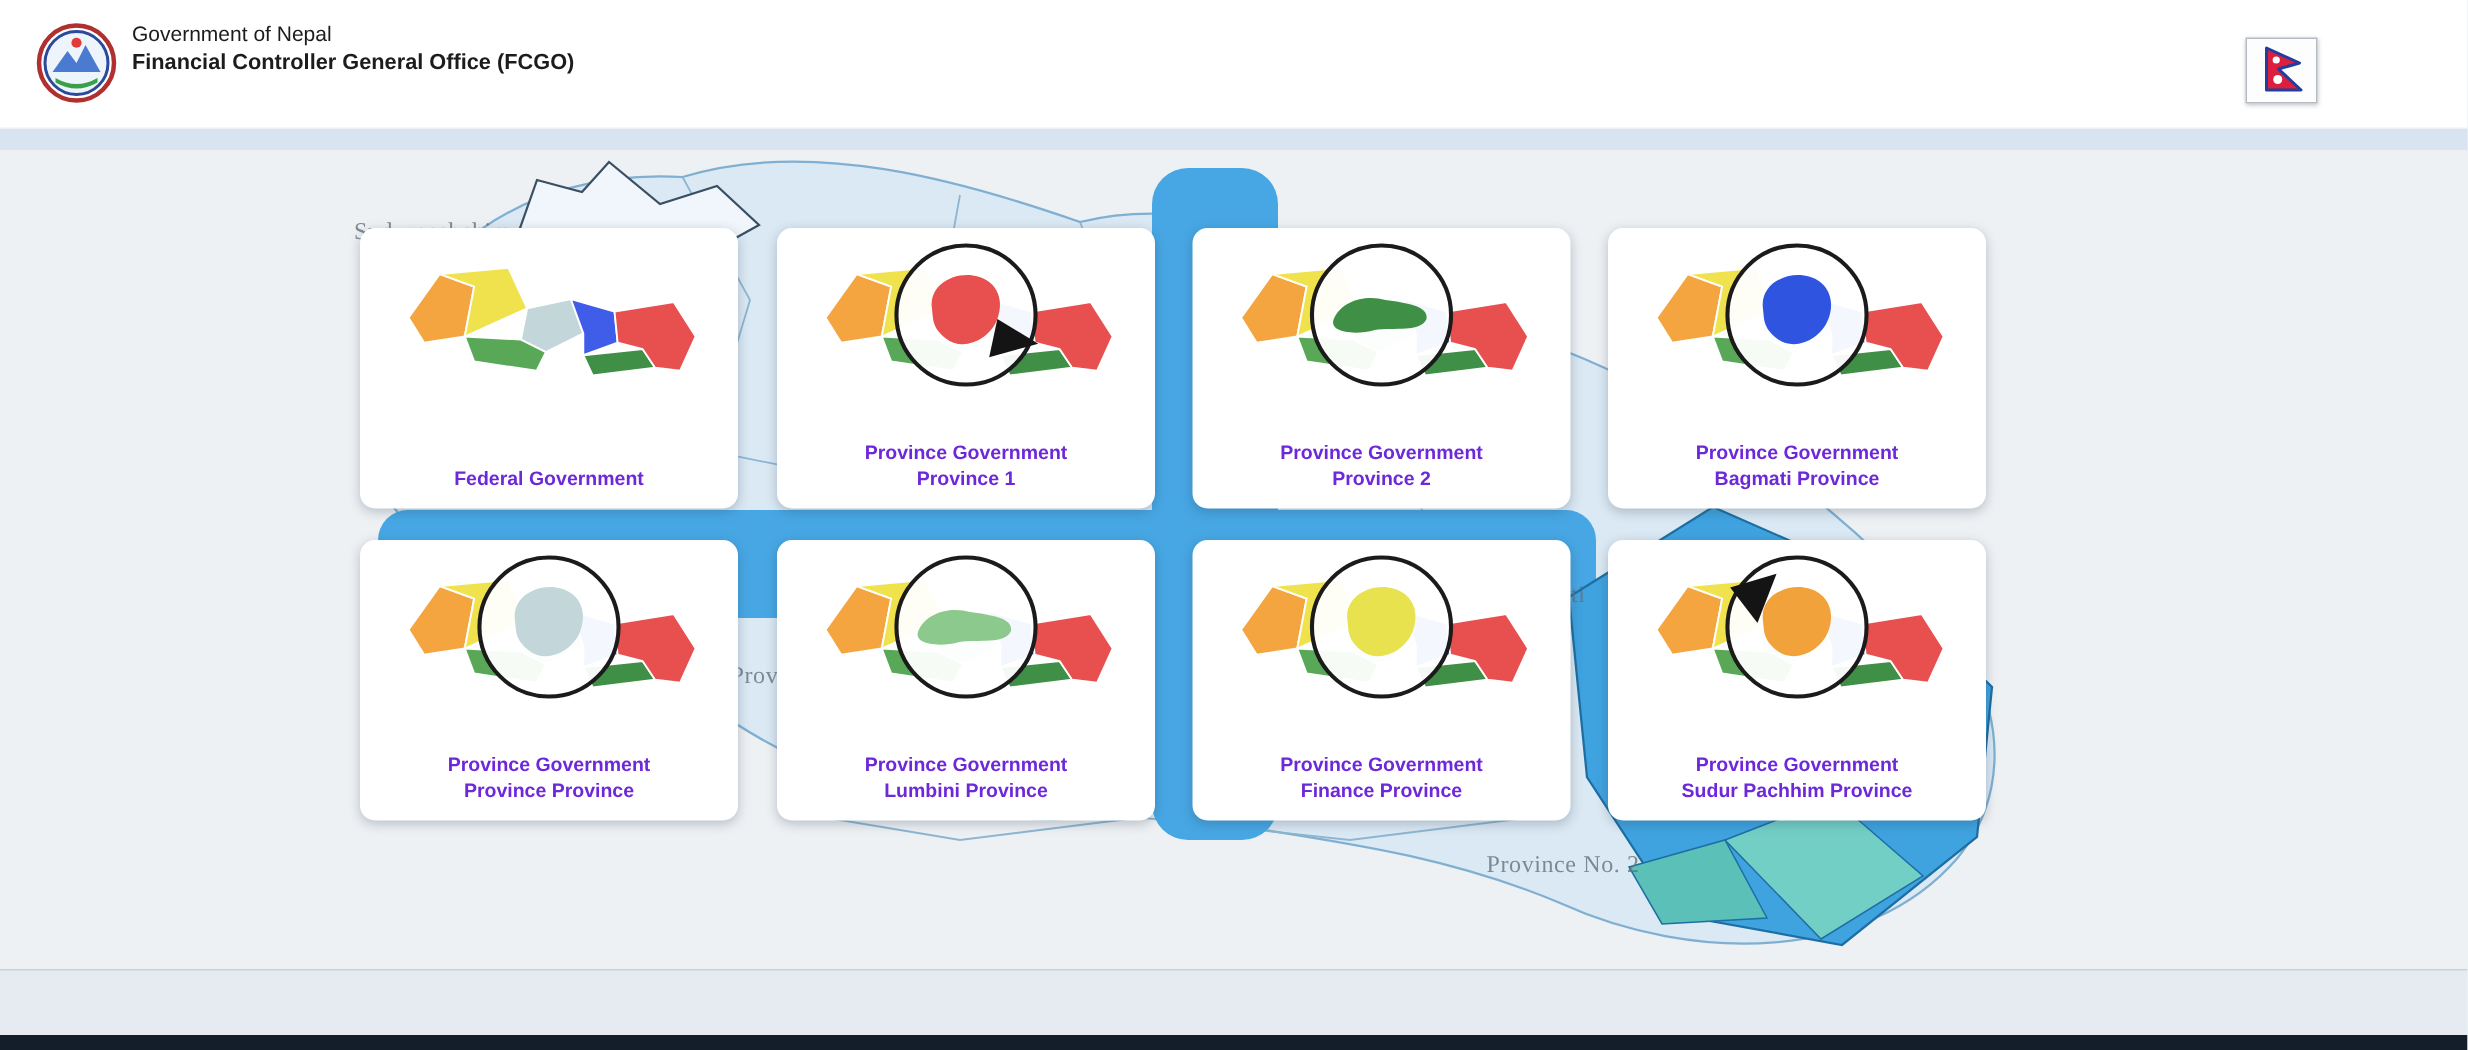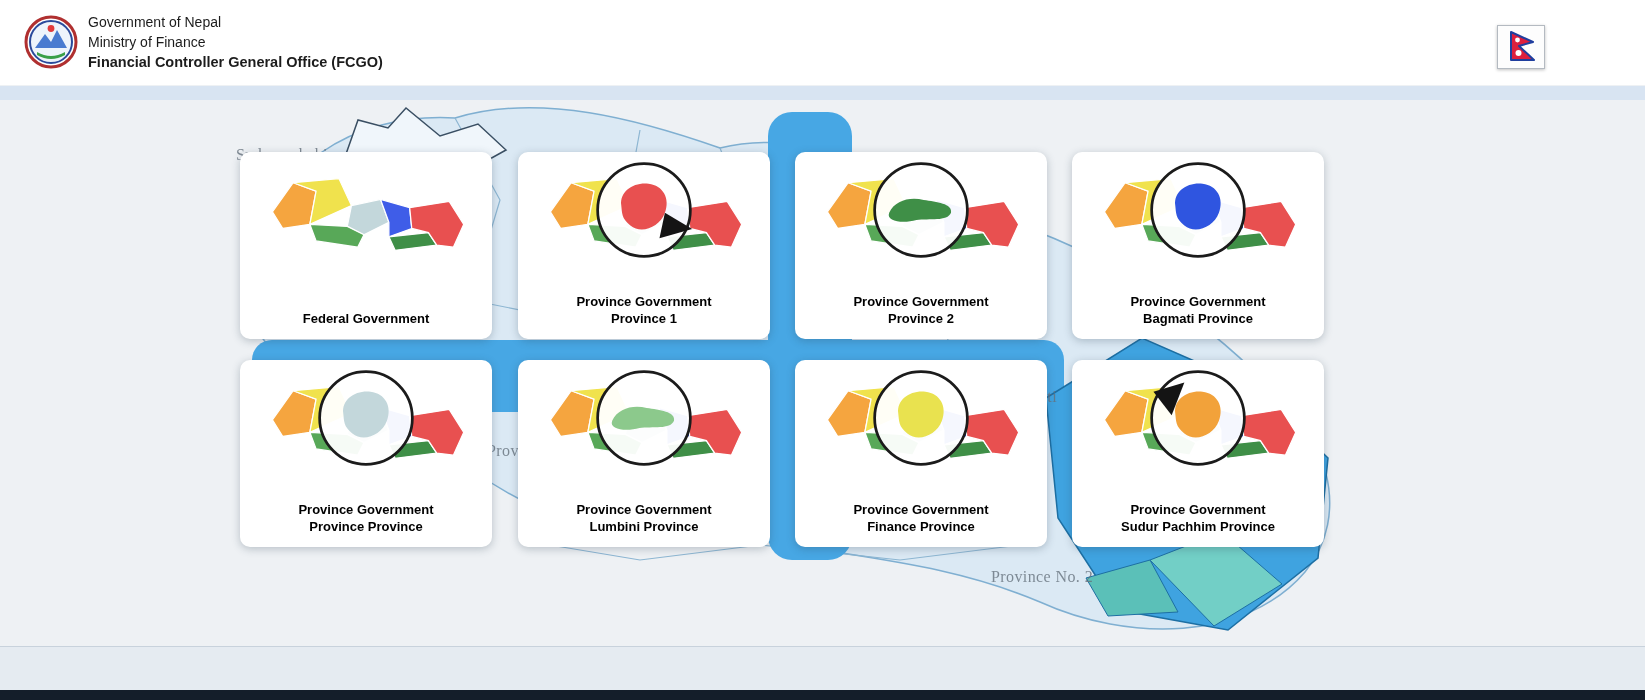--- a/index.html
+++ b/index.html
@@ -19,21 +19,21 @@
   .bg-map{position:absolute;left:0;top:0;z-index:1}
   .map-label{position:absolute;z-index:2;font-family:"Liberation Serif",serif;font-size:16px;color:#66727d;opacity:.8;letter-spacing:.4px;white-space:nowrap}
 
   
   .card{position:absolute;width:252px;height:187px;background:#ffffff;border-radius:10px;
         box-shadow:0 2px 8px rgba(40,60,80,.28);z-index:3;display:flex;flex-direction:column;
         align-items:center;cursor:pointer}
   .minimap{position:relative;margin-top:12px;width:208px;height:106px}
   .magnifier{position:absolute;left:50%;top:-4px;transform:translateX(-50%)}
   .card-label{margin-top:auto;padding-bottom:12px;text-align:center;font-weight:bold;
-              font-size:13px;color:#000000;line-height:17px}
+              font-size:13px;color:#6d28d9;line-height:17px}
 
   
   .footer{position:absolute;left:0;top:646px;width:100%;height:44px;background:#e5ebf1;border-top:1px solid #c8d2dc;z-index:5}
   .bottom-bar{position:absolute;left:0;top:690px;width:100%;height:10px;background:#141e2a;z-index:5}
 </style>
 </head>
 <body>
 
 <div class="page">
 
@@ -42,21 +42,20 @@
       <svg width="54" height="54" viewBox="0 0 54 54">
         <circle cx="27" cy="27" r="25" fill="#ffffff" stroke="#b03030" stroke-width="3"></circle>
         <circle cx="27" cy="27" r="21" fill="#eef4fb" stroke="#2b4a9b" stroke-width="2"></circle>
         <path d="M11,33 L21,19 L27,27 L33,15 L43,33 Z" fill="#4a7bd0"></path>
         <circle cx="27" cy="13.5" r="3.4" fill="#e23b3b"></circle>
         <path d="M13,37 Q27,45 41,37 L41,40 Q27,48 13,40 Z" fill="#3aa048"></path>
       </svg>
     </div>
     <div class="header-text">
       <div>Government of Nepal</div>
-      <div>Ministry of Finance</div>
       <div class="bold">Financial Controller General Office (FCGO)</div>
     </div>
   </div>
   <div class="header-strip"></div>
 
   <div class="flag-box">
     <svg width="30" height="36" viewBox="0 0 30 36">
       <path d="M5,3 L27,13 L13,17 L28,31 L5,31 Z" fill="#dc1f3e" stroke="#1f3e9e" stroke-width="2" stroke-linejoin="round"></path>
       <circle cx="11.5" cy="11" r="2.4" fill="#ffffff"></circle>
       <circle cx="12.5" cy="24" r="3" fill="#ffffff"></circle>

